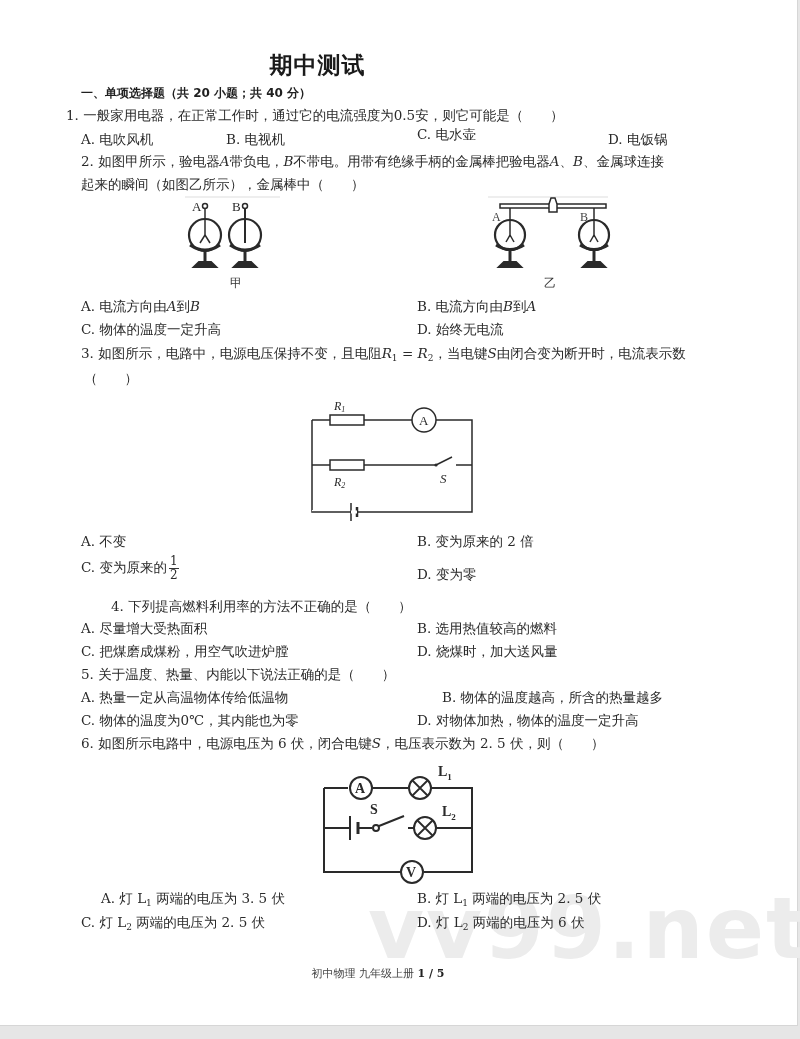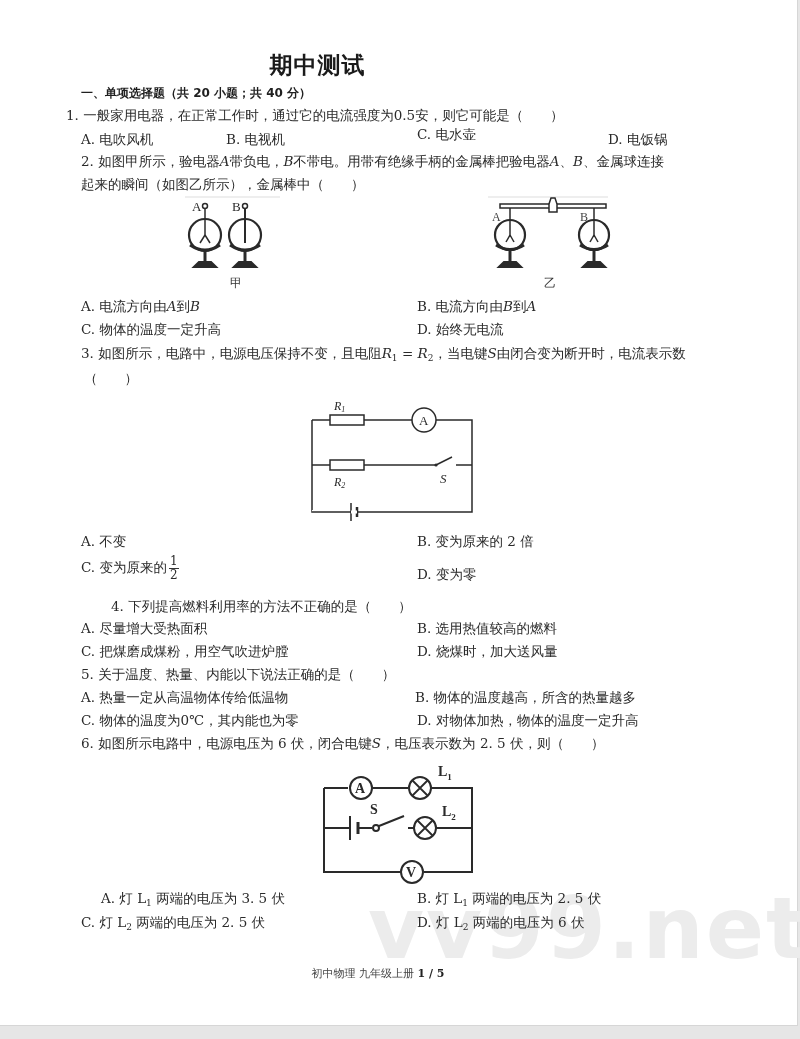--- a/index.html
+++ b/index.html
@@ -228,21 +228,21 @@
     </div>
 
     <div class="abs q" style="left:81px; top:666px;">
       <span>5.</span>
       <span>关于温度、热量、内能以下说法正确的是（　　）</span>
     </div>
     <div class="abs opt" style="left:81px; top:689px;">
       <span>A.</span>
       <span>热量一定从高温物体传给低温物</span>
     </div>
-    <div class="abs opt" style="left:415px; top:689px;text-align:center;">
+    <div class="abs opt" style="left:442px; top:689px;text-align:center;">
       <span>B.</span>
       <span>物体的温度越高，所含的热量越多</span>
     </div>
     <div class="abs opt" style="left:81px; top:712px;">
       <span>C.</span>
       <span>物体的温度为0℃，其内能也为零</span>
     </div>
     <div class="abs opt" style="left:417px; top:712px;">
       <span>D.</span>
       <span>对物体加热，物体的温度一定升高</span>

